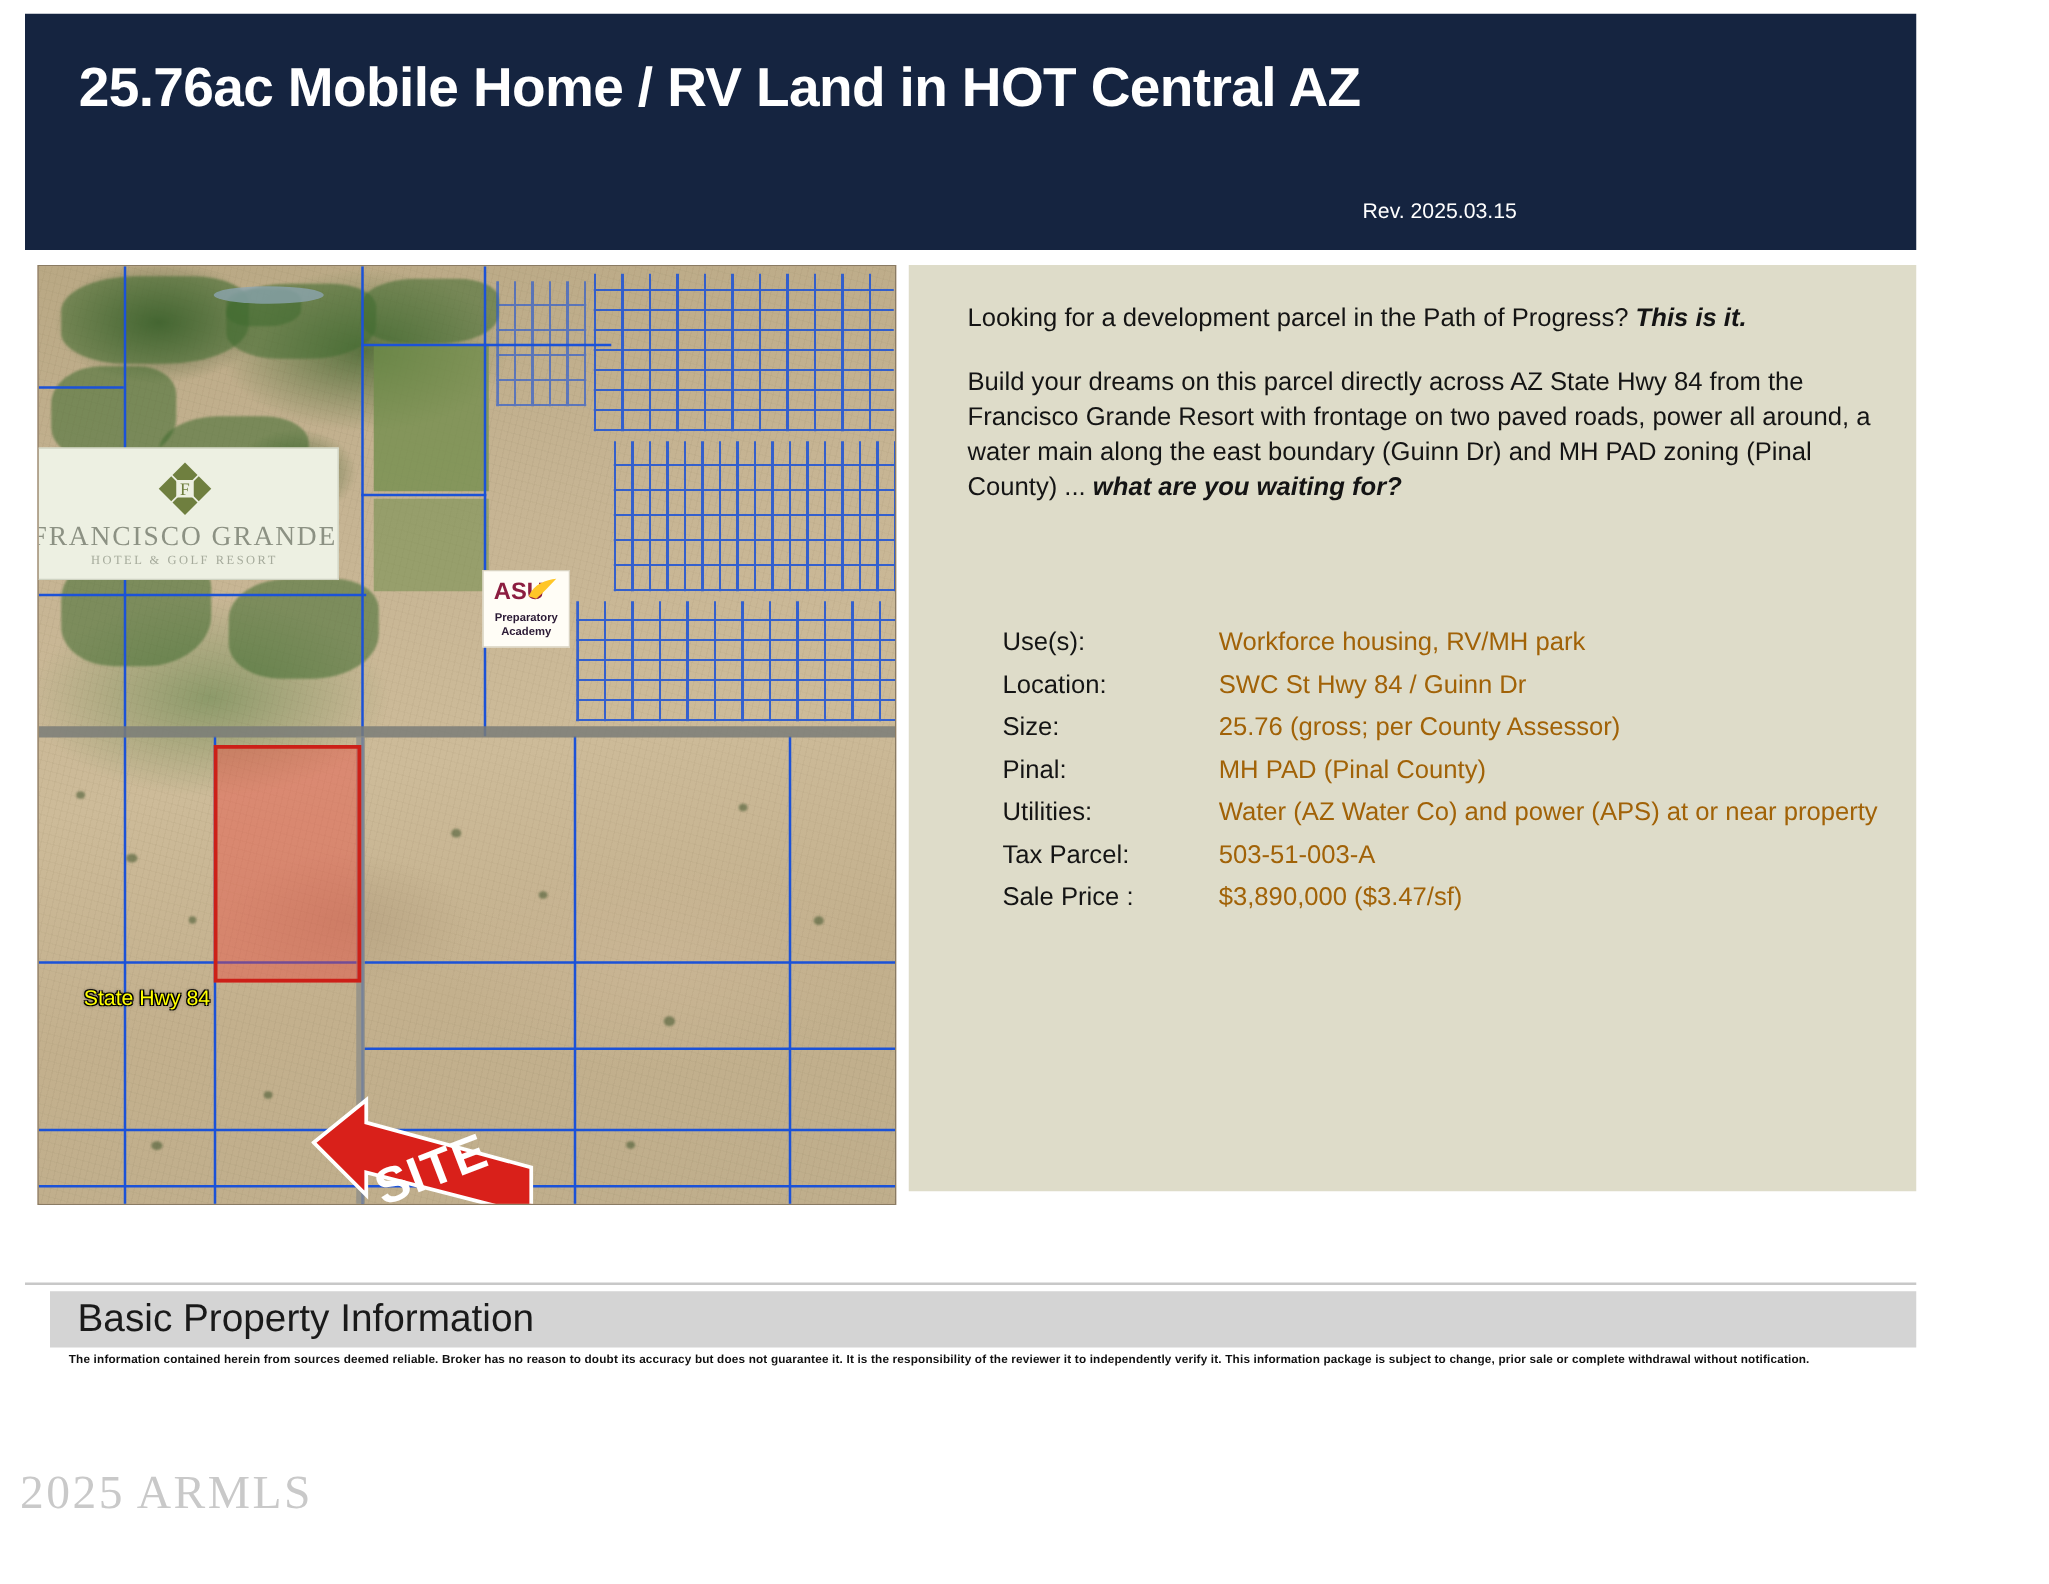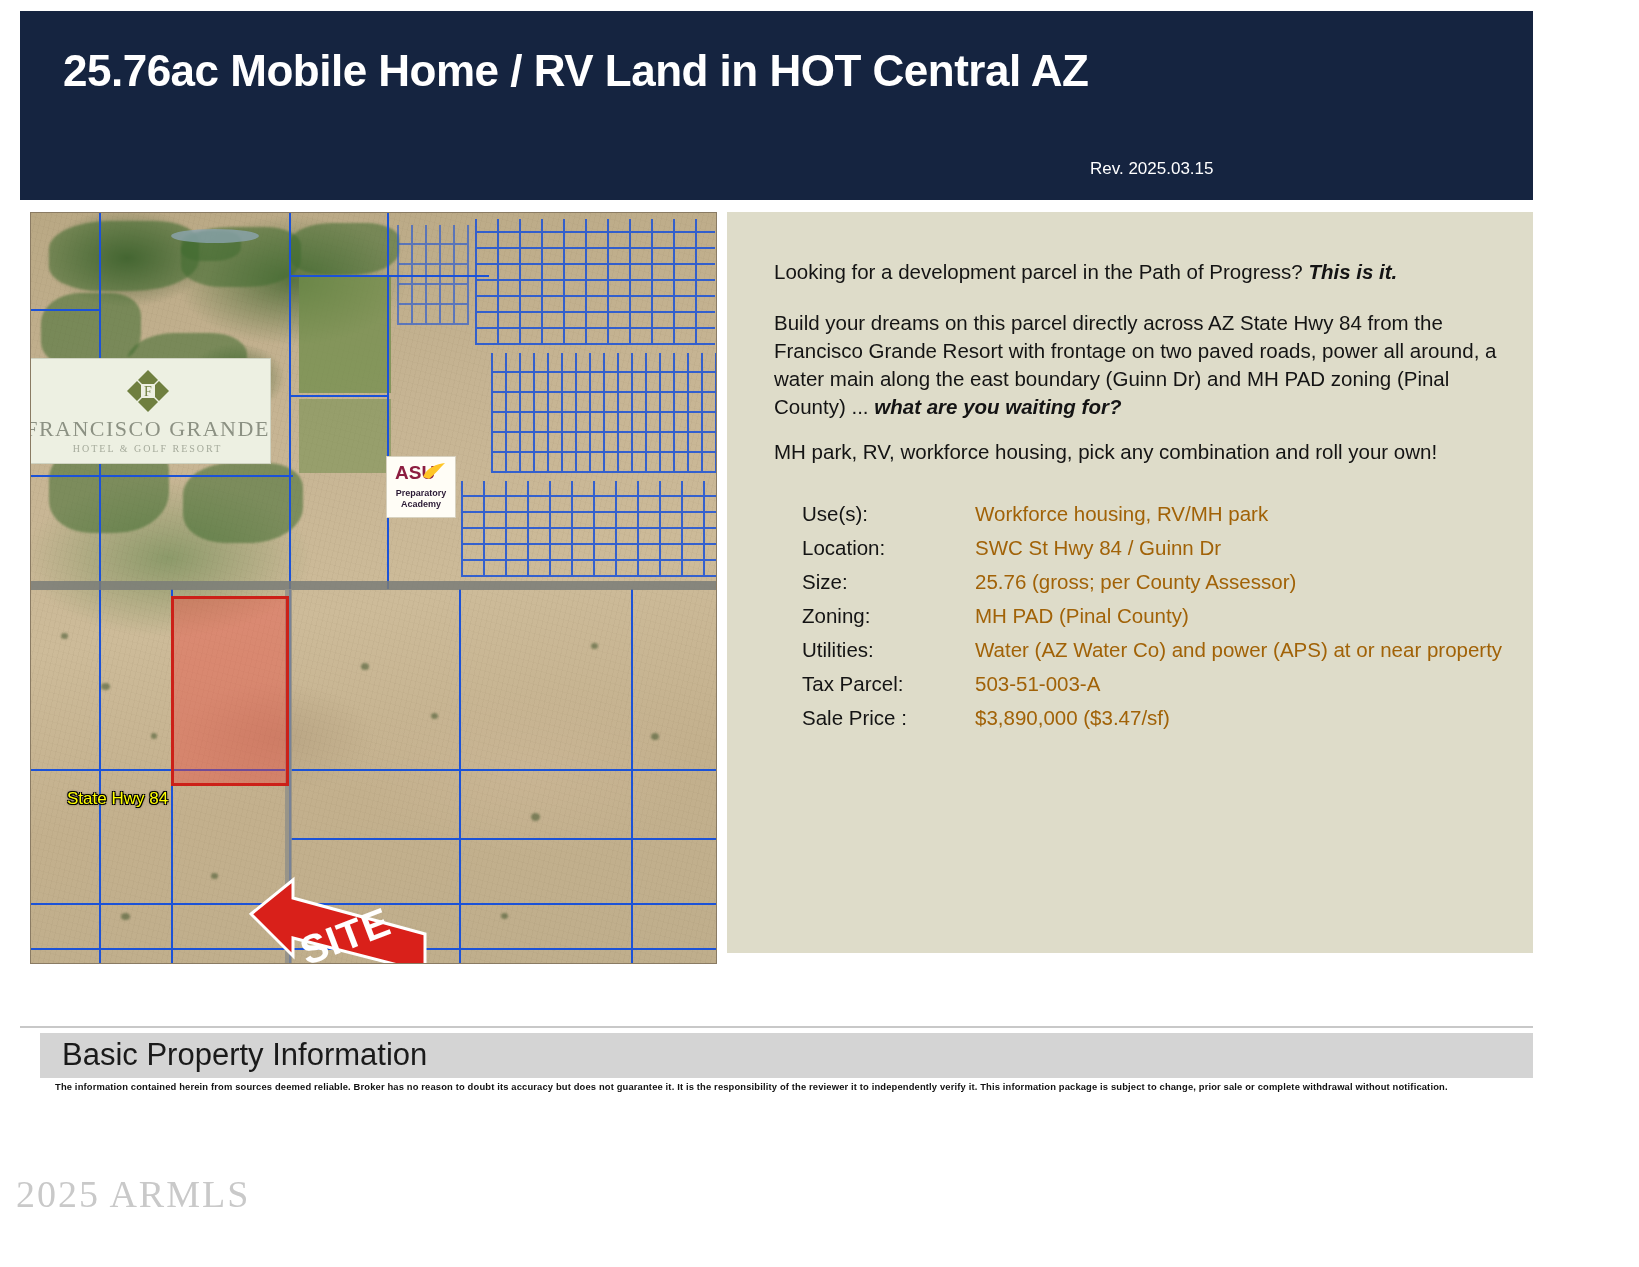--- a/index.html
+++ b/index.html
@@ -219,21 +219,20 @@
     position: absolute;
     left: 727px; top: 212px;
     width: 806px; height: 741px;
     background: #dedcc9;
   }
   .para {
     position: absolute;
     color: #141414;
     font-size: 20.5px;
     line-height: 28px;
-    margin-top: 17px;
   }
   .para b { font-weight: bold; font-style: italic; }
   .p1 { left: 47px; top: 29px; width: 740px; }
   .p2 { left: 47px; top: 80px; width: 730px; }
   .p3 { left: 47px; top: 209px; width: 740px; }
 
   .spec-table {
     position: absolute;
     left: 75px; top: 290px;
     width: 720px;
@@ -393,37 +392,36 @@
     <div class="asu-l1">Preparatory</div>
     <div class="asu-l2">Academy</div>
   </div>
 </div>
 
 <div class="info-panel">
   <div class="para p1"><span>Looking for a development parcel in the Path of Progress?  </span><b>This is it.</b></div>
 
   <div class="para p2"><span>Build your dreams on this parcel directly across AZ State Hwy 84 from the Francisco Grande Resort with frontage on two paved roads, power all around, a water main along the east boundary (Guinn Dr) and MH PAD zoning (Pinal County) ... </span><b>what are you waiting for?</b></div>
 
-  <div class="para p3">MH park, RV, workforce housing, pick any combination and roll your own!</div>
 
   <div class="spec-table">
     <div class="spec-row">
       <div class="spec-label">Use(s):</div>
       <div class="spec-value">Workforce housing, RV/MH park</div>
     </div>
     <div class="spec-row">
       <div class="spec-label">Location:</div>
       <div class="spec-value">SWC St Hwy 84 / Guinn Dr</div>
     </div>
     <div class="spec-row">
       <div class="spec-label">Size:</div>
       <div class="spec-value">25.76 (gross;  per County Assessor)</div>
     </div>
     <div class="spec-row">
-      <div class="spec-label">Zoning:</div>
+      <div class="spec-label">Pinal:</div>
       <div class="spec-value">MH PAD (Pinal County)</div>
     </div>
     <div class="spec-row">
       <div class="spec-label">Utilities:</div>
       <div class="spec-value">Water (AZ Water Co) and power (APS) at or near property</div>
     </div>
     <div class="spec-row">
       <div class="spec-label">Tax Parcel:</div>
       <div class="spec-value">503-51-003-A</div>
     </div>

